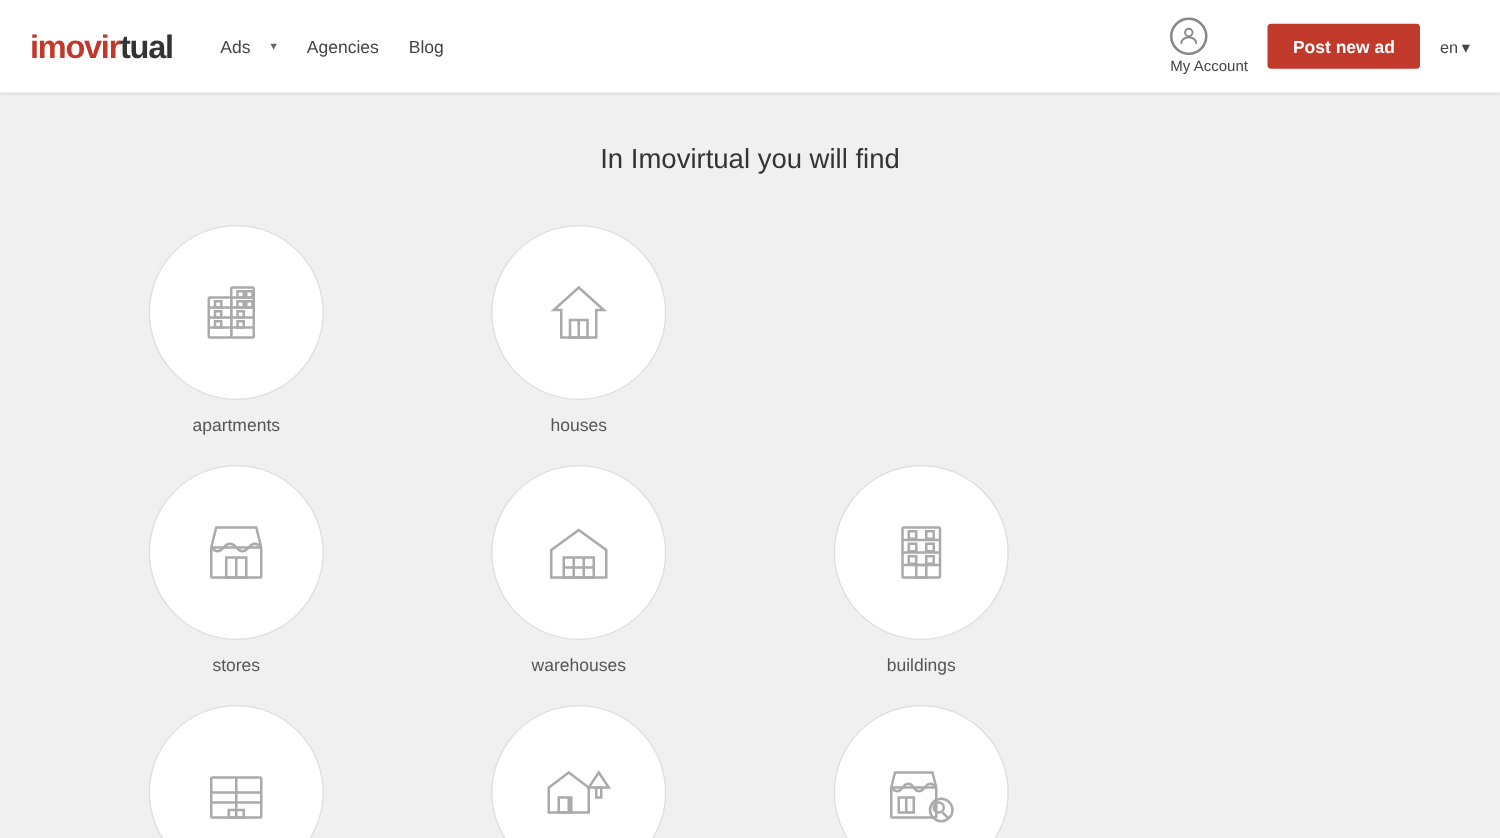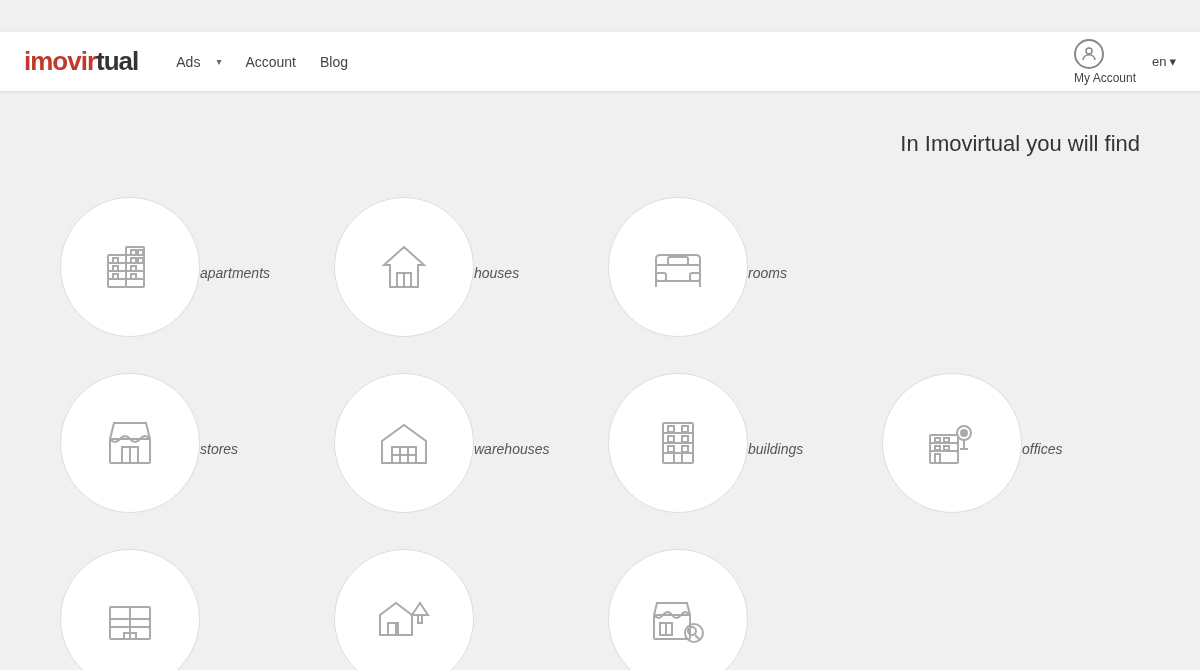--- a/index.html
+++ b/index.html
@@ -1,28 +1,27 @@
 <!DOCTYPE html>
 <html><head>
   <meta charset="utf-8">
   <style>
     * { box-sizing: border-box; margin: 0; padding: 0; }
     body { font-family: Arial, sans-serif; background: #f0f0f0; min-height: 670px; }
 
     
     header {
       background: #fff;
-      height: 59px;
+      height: 74px;
       display: flex;
       align-items: center;
       padding: 0 24px;
       box-shadow: 0 1px 3px rgba(0,0,0,0.1);
       position: relative;
       z-index: 10;
-      margin-top: 32px;
     }
     .logo {
       font-size: 26px;
       font-weight: bold;
       color: #c0392b;
       letter-spacing: -1px;
       margin-right: 28px;
       flex-shrink: 0;
     }
     .logo span { color: #333; }
@@ -83,37 +82,36 @@
       text-align: center;
     }
 
     
     main {
       max-width: 1200px;
       margin: 0 auto;
       padding: 40px 60px 40px;
     }
     .page-title {
-      text-align: right;
+      text-align: center;
       font-size: 22px;
       color: #333;
       font-weight: normal;
       margin-bottom: 40px;
     }
     .grid {
       display: grid;
       grid-template-columns: repeat(4, 1fr);
       gap: 24px 16px;
     }
     .category-item {
       display: flex;
-      flex-direction: row;
-      align-items: center;
-      cursor: pointer;
-      font-style: italic;
+      flex-direction: column;
+      align-items: center;
+      cursor: pointer;
     }
     .circle {
       width: 140px;
       height: 140px;
       border-radius: 50%;
       background: #fff;
       border: 1px solid #ddd;
       display: flex;
       align-items: center;
       justify-content: center;
@@ -135,36 +133,37 @@
 <header>
   <div class="logo">
     imovir<span>tual</span>
   </div>
   <nav>
     <div class="nav-item">
       <span>Ads</span>
       <span class="nav-chevron">▾</span>
     </div>
     <div class="nav-item">
-      <span>Account</span>
+      <span>Agencies</span>
     </div>
     <div class="nav-item">
       <span>Blog</span>
     </div>
   </nav>
   <div class="header-right">
     <div class="my-account">
       <div class="account-icon">
         <svg width="18" height="18" viewBox="0 0 24 24" fill="none" stroke="#888" stroke-width="2">
           <circle cx="12" cy="8" r="4"></circle>
           <path d="M4 20c0-4 3.6-7 8-7s8 3 8 7"></path>
         </svg>
       </div>
       <span>My Account</span>
     </div>
+    <button class="post-new-ad">Post new ad</button>
     <div class="lang-selector">
       <span>en</span>
       <span>▾</span>
     </div>
   </div>
 </header>
 
 <main>
   <h1 class="page-title">In Imovirtual you will find</h1>
 
@@ -201,35 +200,20 @@
       <div class="circle">
         <svg width="60" height="60" viewBox="0 0 60 60" fill="none" stroke="#aaa" stroke-width="2">
           <polygon points="30,10 50,28 44,28 44,50 16,50 16,28 10,28"></polygon>
           <rect x="23" y="36" width="14" height="14"></rect>
           <line x1="30" y1="36" x2="30" y2="50"></line>
         </svg>
       </div>
       <span class="category-label">houses</span>
     </div>
 
-    <div class="category-item">
-      <div class="circle">
-        <svg width="60" height="60" viewBox="0 0 60 60" fill="none" stroke="#aaa" stroke-width="2">
-
-          <rect x="8" y="28" width="44" height="16" rx="2"></rect>
-          <rect x="8" y="36" width="10" height="8" rx="2"></rect>
-          <rect x="42" y="36" width="10" height="8" rx="2"></rect>
-          <line x1="8" y1="44" x2="8" y2="50"></line>
-          <line x1="52" y1="44" x2="52" y2="50"></line>
-          <path d="M8 28 L8 22 Q8 18 12 18 L48 18 Q52 18 52 22 L52 28"></path>
-          <rect x="20" y="20" width="20" height="8" rx="2"></rect>
-        </svg>
-      </div>
-      <span class="category-label">rooms</span>
-    </div>
 
   </div>
 
   <div class="grid" style="margin-top:24px;">
 
     <div class="category-item">
       <div class="circle">
         <svg width="60" height="60" viewBox="0 0 60 60" fill="none" stroke="#aaa" stroke-width="2">
           <rect x="10" y="26" width="40" height="24" rx="1"></rect>
           <path d="M10 26 L14 10 L46 10 L50 26"></path>
@@ -266,41 +250,20 @@
           <rect x="20" y="23" width="6" height="6"></rect>
           <rect x="34" y="23" width="6" height="6"></rect>
           <rect x="20" y="33" width="6" height="6"></rect>
           <rect x="34" y="33" width="6" height="6"></rect>
           <rect x="26" y="40" width="8" height="10"></rect>
         </svg>
       </div>
       <span class="category-label">buildings</span>
     </div>
 
-    <div class="category-item">
-      <div class="circle">
-        <svg width="60" height="60" viewBox="0 0 60 60" fill="none" stroke="#aaa" stroke-width="2">
-
-          <rect x="8" y="22" width="28" height="28" rx="1"></rect>
-          <line x1="8" y1="30" x2="36" y2="30"></line>
-          <line x1="8" y1="38" x2="36" y2="38"></line>
-          <rect x="13" y="25" width="5" height="4"></rect>
-          <rect x="22" y="25" width="5" height="4"></rect>
-          <rect x="13" y="33" width="5" height="4"></rect>
-          <rect x="22" y="33" width="5" height="4"></rect>
-          <rect x="13" y="41" width="5" height="9"></rect>
-
-          <circle cx="42" cy="20" r="7"></circle>
-          <circle cx="42" cy="20" r="3" fill="#aaa"></circle>
-          <line x1="42" y1="27" x2="42" y2="36"></line>
-          <line x1="38" y1="36" x2="46" y2="36"></line>
-        </svg>
-      </div>
-      <span class="category-label">offices</span>
-    </div>
   </div>
 
   <div class="grid" style="margin-top:24px;">
 
     <div class="category-item">
       <div class="circle">
         <svg width="60" height="60" viewBox="0 0 60 60" fill="none" stroke="#aaa" stroke-width="2">
           <rect x="10" y="18" width="40" height="32" rx="1"></rect>
           <line x1="10" y1="30" x2="50" y2="30"></line>
           <line x1="10" y1="38" x2="50" y2="38"></line>

